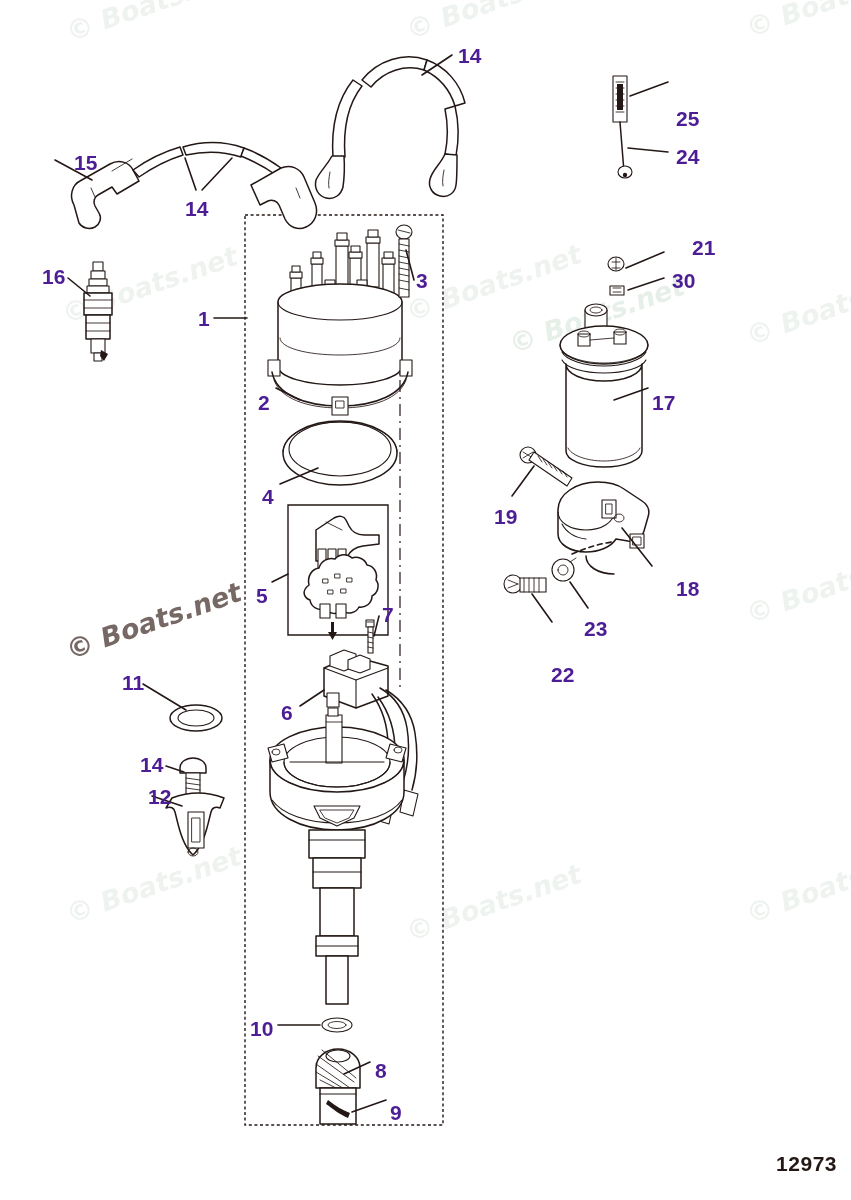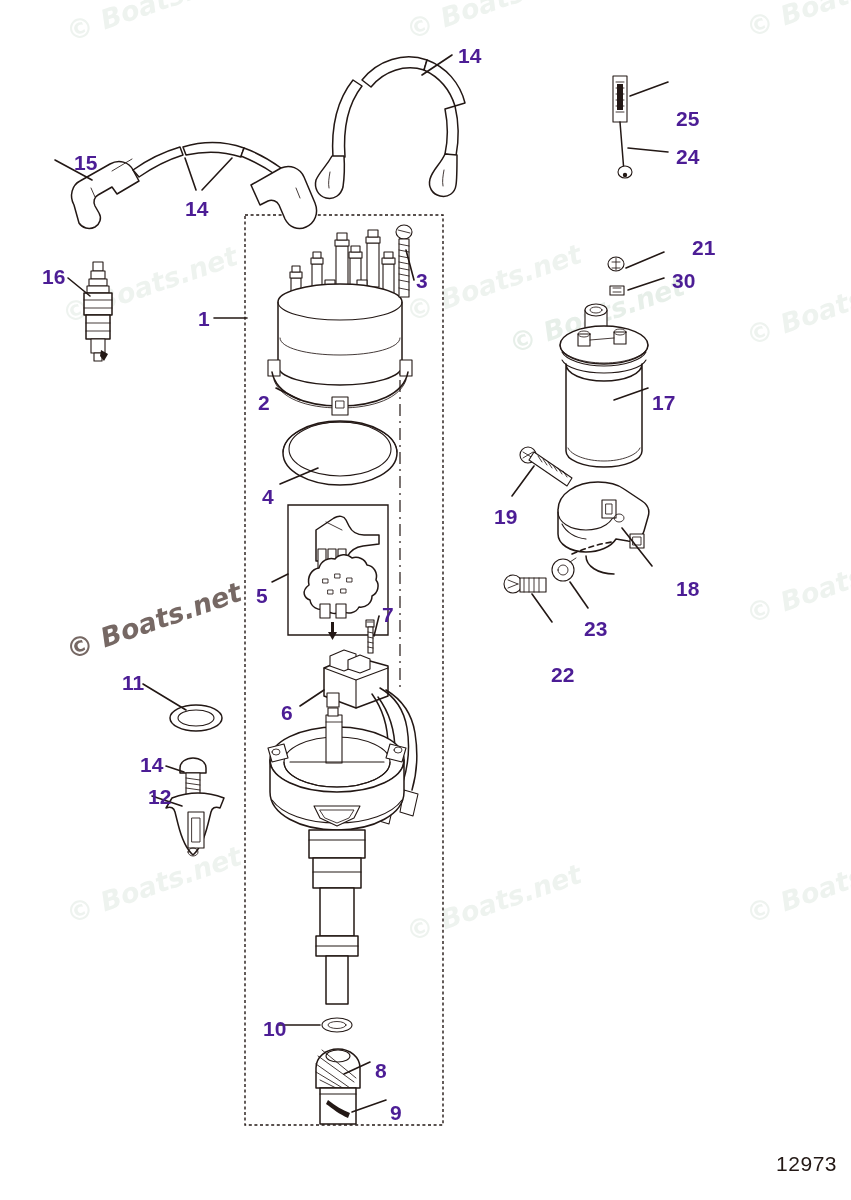--- a/index.html
+++ b/index.html
@@ -31,21 +31,21 @@
     font-family:"Liberation Sans", sans-serif;
     font-weight:700;
     color:#4c1d95;
     line-height:1;
     white-space:nowrap;
   }
   .num-lg{font-size:21px;}
 
   #diagram-id{
     position:absolute;right:14px;bottom:24px;
-    font-size:21px;font-weight:400;letter-spacing:.5px;
+    font-size:21px;font-weight:700;letter-spacing:.5px;
     color:#231815;font-family:"Liberation Sans", sans-serif;
   }
 
   .ink{fill:none;stroke:#231815;stroke-width:1.5;stroke-linecap:round;stroke-linejoin:round;}
   .ink-thin{fill:none;stroke:#231815;stroke-width:1.1;stroke-linecap:round;stroke-linejoin:round;}
   .ink-hair{fill:none;stroke:#231815;stroke-width:.85;stroke-linecap:round;stroke-linejoin:round;}
   .lead{fill:none;stroke:#231815;stroke-width:1.6;stroke-linecap:round;}
   .fillw{fill:#ffffff;stroke:#231815;stroke-width:1.5;stroke-linejoin:round;stroke-linecap:round;}
   .fillw-t{fill:#ffffff;stroke:#231815;stroke-width:1.1;stroke-linejoin:round;stroke-linecap:round;}
   .solid{fill:#231815;stroke:none;}
@@ -391,21 +391,21 @@
   <div id="callout-layer">
       <div class="num num-lg" style="left: 198px; top: 308px;">1</div>
       <div class="num num-lg" style="left: 258px; top: 392px;">2</div>
       <div class="num num-lg" style="left: 416px; top: 270px;">3</div>
       <div class="num num-lg" style="left: 262px; top: 486px;">4</div>
       <div class="num num-lg" style="left: 256px; top: 585px;">5</div>
       <div class="num num-lg" style="left: 281px; top: 702px;">6</div>
       <div class="num num-lg" style="left: 382px; top: 604px;">7</div>
       <div class="num num-lg" style="left: 375px; top: 1060px;">8</div>
       <div class="num num-lg" style="left: 390px; top: 1102px;">9</div>
-      <div class="num num-lg" style="left: 263px; top: 1018px; text-align: center;">10</div>
+      <div class="num num-lg" style="left: 250px; top: 1018px; text-align: center;">10</div>
       <div class="num num-lg" style="left: 122px; top: 672px;">11</div>
       <div class="num num-lg" style="left: 120px; top: 786px; margin-left: 28px;">12</div>
       <div class="num num-lg" style="left: 140px; top: 754px;">14</div>
       <div class="num num-lg" style="left: 458px; top: 45px;">14</div>
       <div class="num num-lg" style="left: 185px; top: 198px;">14</div>
       <div class="num num-lg" style="left: 42px; top: 152px; margin-left: 32px;">15</div>
       <div class="num num-lg" style="left: 42px; top: 266px;">16</div>
       <div class="num num-lg" style="left: 652px; top: 392px;">17</div>
       <div class="num num-lg" style="left: 676px; top: 578px;">18</div>
       <div class="num num-lg" style="left: 494px; top: 506px;">19</div>

